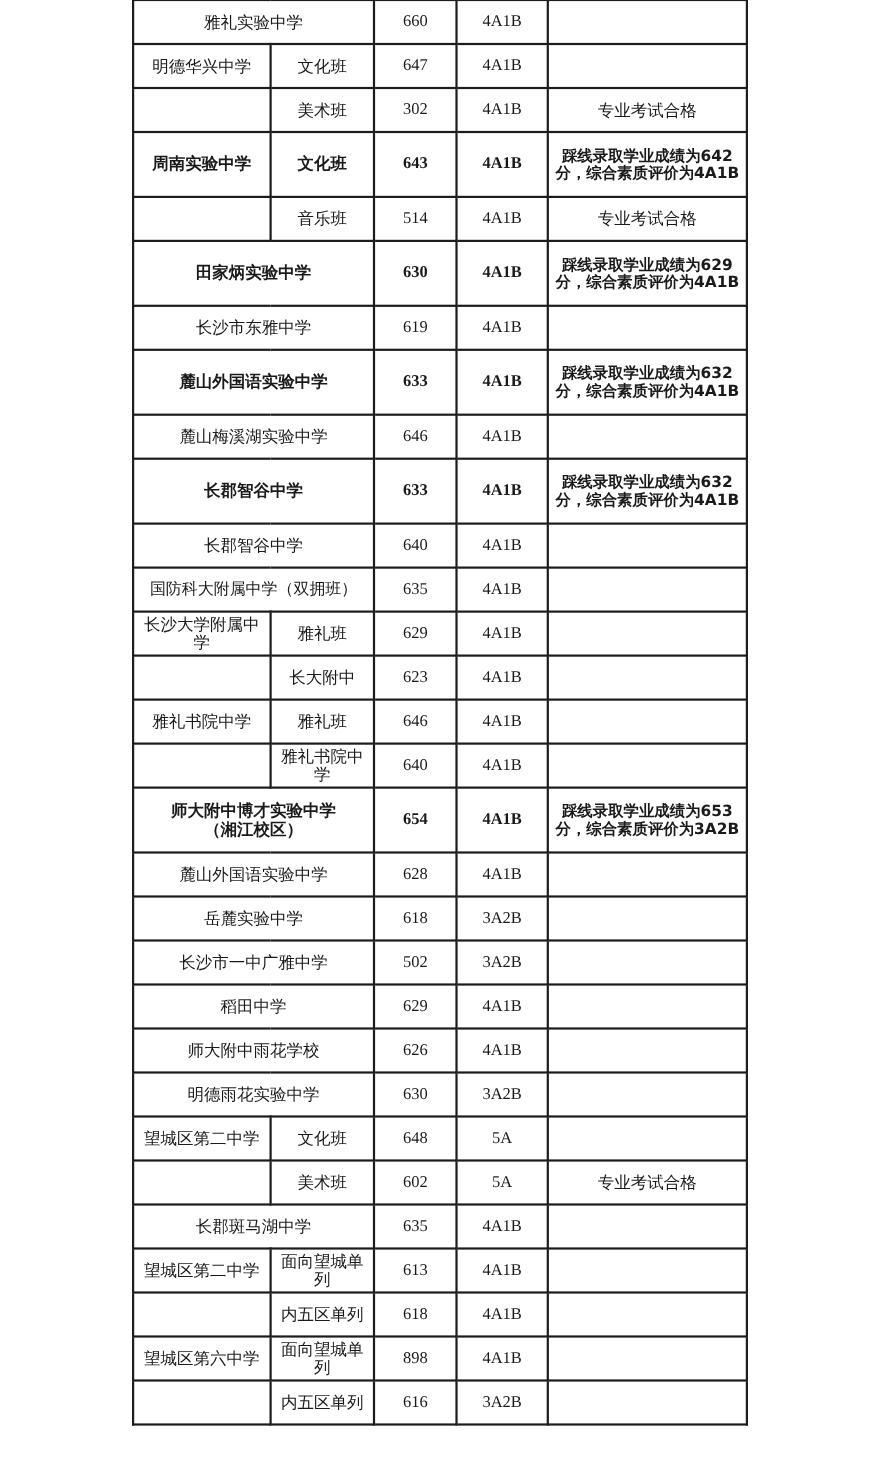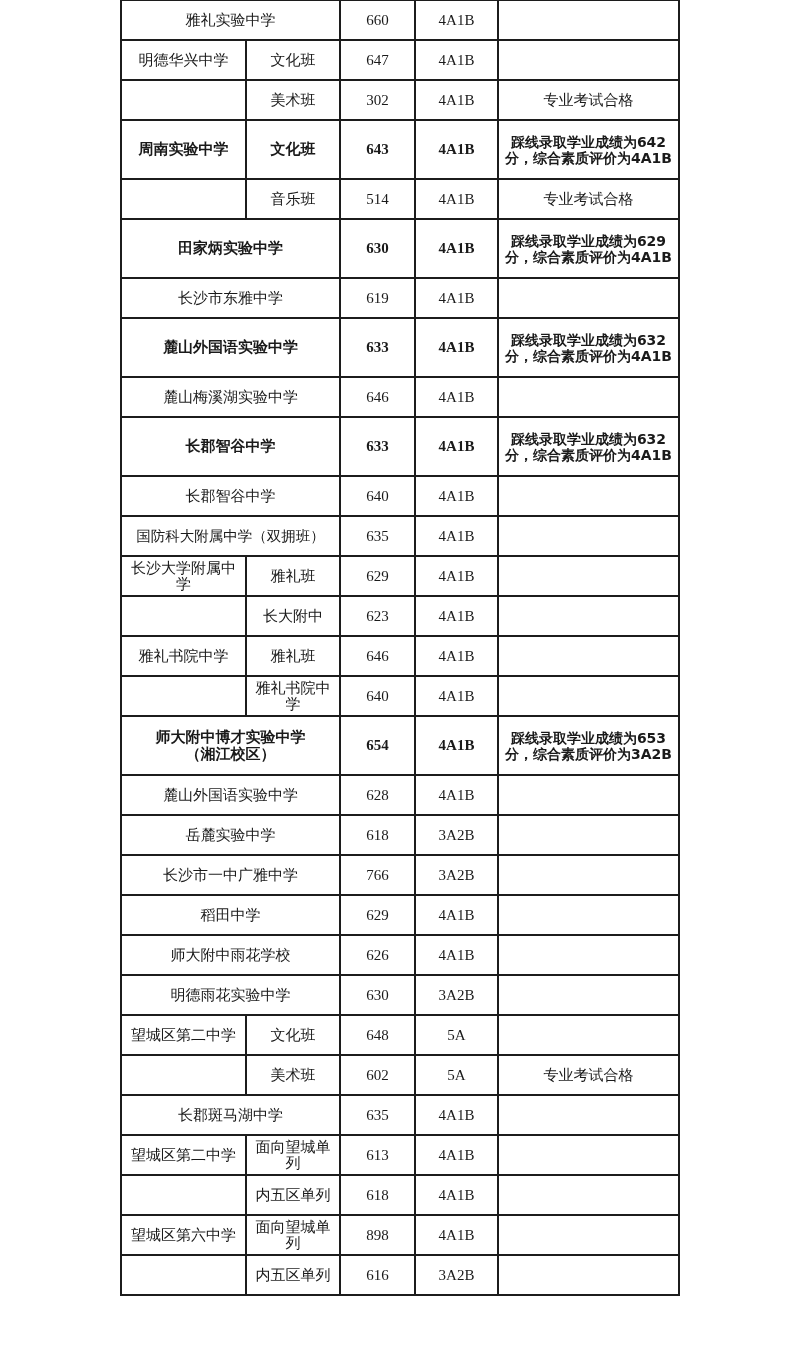--- a/index.html
+++ b/index.html
@@ -207,21 +207,21 @@
 
       <tr>
         <td colspan="2">岳麓实验中学</td>
         <td class="num">618</td>
         <td class="grade">3A2B</td>
         <td class="note"></td>
       </tr>
 
       <tr>
         <td colspan="2">长沙市一中广雅中学</td>
-        <td class="num">766</td>
+        <td class="num">502</td>
         <td class="grade">3A2B</td>
         <td class="note"></td>
       </tr>
 
       <tr>
         <td colspan="2">稻田中学</td>
         <td class="num">629</td>
         <td class="grade">4A1B</td>
         <td class="note"></td>
       </tr>

